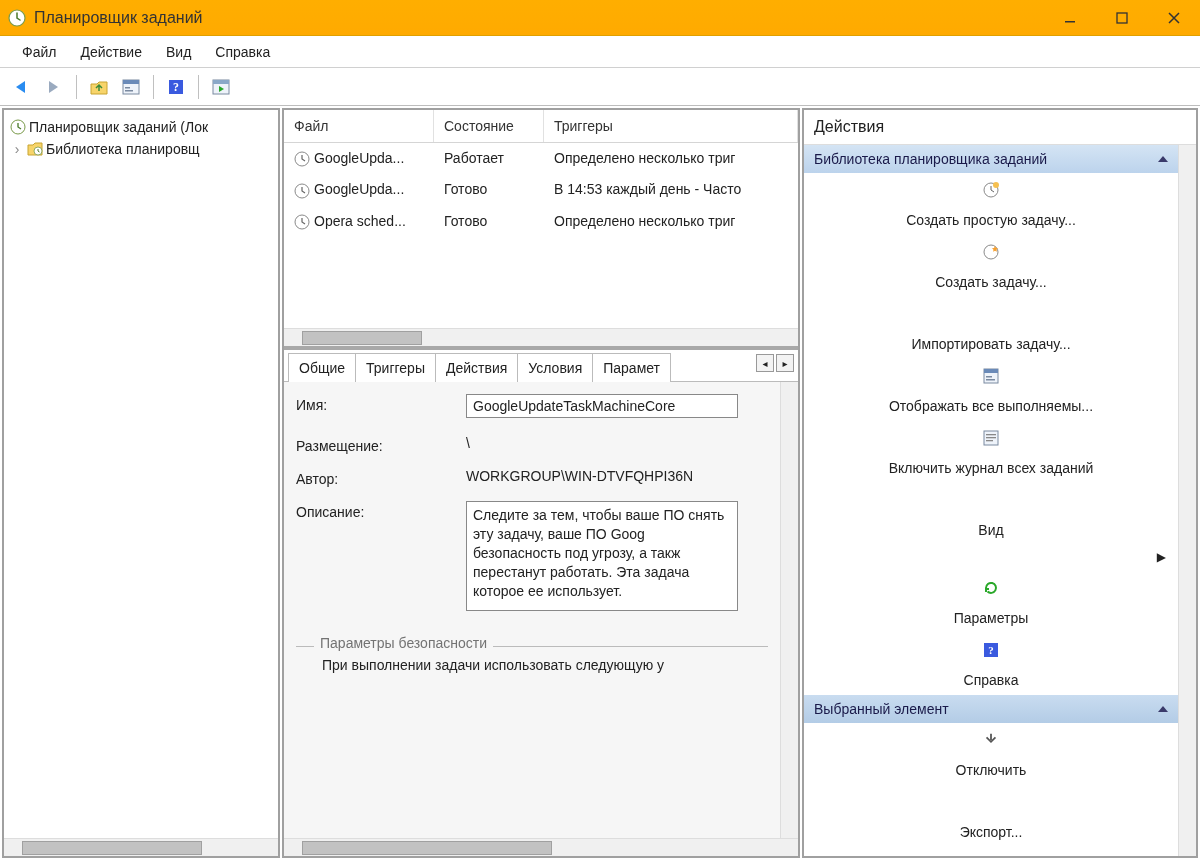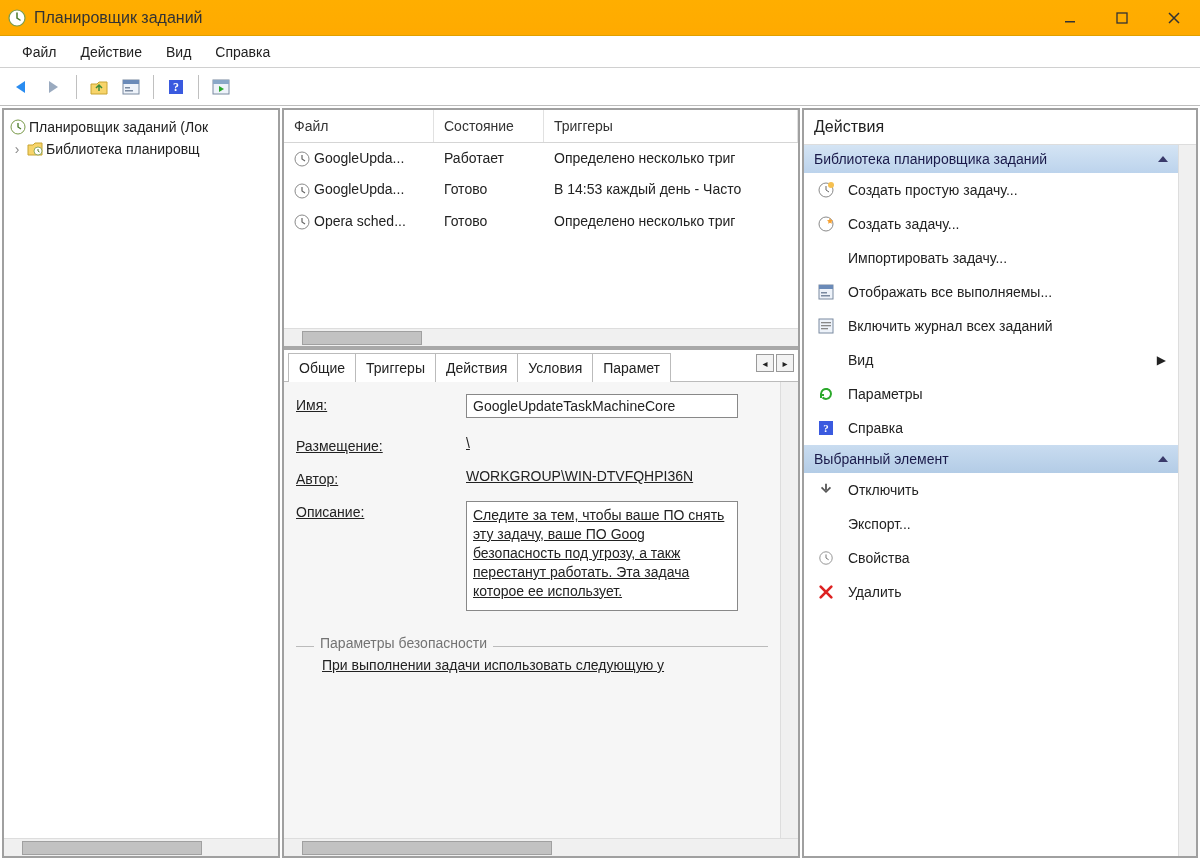--- a/index.html
+++ b/index.html
@@ -42,38 +42,38 @@
   .list-row { display:flex; padding:4px 0; }
   .list-row .cell { padding:3px 10px; overflow:hidden; white-space:nowrap; text-overflow:clip;}
   .clock-ico { width:16px; height:16px; margin-right:4px; vertical-align:middle; display:inline-block;}
   
   .tabs-row { display:flex; background:#fff; border-bottom:1px solid #bbb; align-items:flex-end; padding-left:4px; position:relative; height:32px;}
   .tab { padding:6px 10px 6px; border:1px solid #bbb; border-bottom:none; margin-right:-1px; background:#fff; font-size:14px; position:relative; top:1px;}
   .tab.active { background:#fff; z-index:2;}
   .tab-nav { position:absolute; right:4px; top:4px; display:flex; gap:2px;}
   .tab-nav .nbtn { width:18px; height:18px; border:1px solid #999; background:#f3f3f3; display:flex; align-items:center; justify-content:center; font-size:10px;}
   .form-area { flex:1; display:flex; overflow:hidden;}
-  .form-body { flex:1; padding:12px; overflow:hidden;text-decoration:underline;}
+  .form-body { flex:1; padding:12px; overflow:hidden;}
   .form-row { display:flex; margin-bottom:14px; align-items:flex-start;}
   .form-label { width:170px; padding-top:3px;}
   .form-val { flex:1; }
   .txtbox { border:1px solid #888; background:#fff; padding:3px 6px; width:272px; display:inline-block; overflow:hidden; white-space:nowrap;}
   .descbox { border:1px solid #888; background:#fff; padding:4px 6px; width:272px; height:110px; line-height:1.35; overflow:hidden;}
   .fieldset-label { margin:10px 0 4px 18px; padding:0 6px; color:#737373; }
   .fieldset-line { border-top:1px solid #bbb; margin-top:-9px;}
   .fieldset-body { padding:10px 0 0 26px;}
   
   .actions-title { padding:8px 10px; font-size:16px; border-bottom:1px solid #ddd; background:#fff;}
   .actions-body { flex:1; display:flex; overflow:hidden;}
   .actions-list { flex:1; overflow:hidden; }
   .group-header { background:linear-gradient(#d4e4f4,#bcd3ec); padding:6px 10px; color:#1a1a4a; display:flex; align-items:center;}
   .group-header .gh-txt { flex:1; overflow:hidden; white-space:nowrap; text-overflow:ellipsis;}
   .gh2 { background:linear-gradient(#c9dcf0,#b3cce6);}
   .arrow-up { width:0; height:0; border-left:5px solid transparent; border-right:5px solid transparent; border-bottom:6px solid #3a3a6a; margin-left:6px;}
-  .action-item { display:flex; align-items:center; gap:12px; padding:7px 12px 7px 12px; }
+  .action-item { display:flex; align-items:center; gap:12px; padding:7px 12px 7px 12px;flex-direction:column; }
   .action-item .aico { width:20px; height:20px; display:flex; align-items:center; justify-content:center;}
   .action-item .sub-arrow { margin-left:auto; font-size:12px;}
 </style>
 </head>
 <body>
 
 <div class="titlebar">
   <span class="t-icon">
     <svg viewBox="0 0 18 18" width="18" height="18">
         <circle cx="9" cy="9" r="8" fill="#fff" stroke="#7a9a4a" stroke-width="1.2"></circle>

